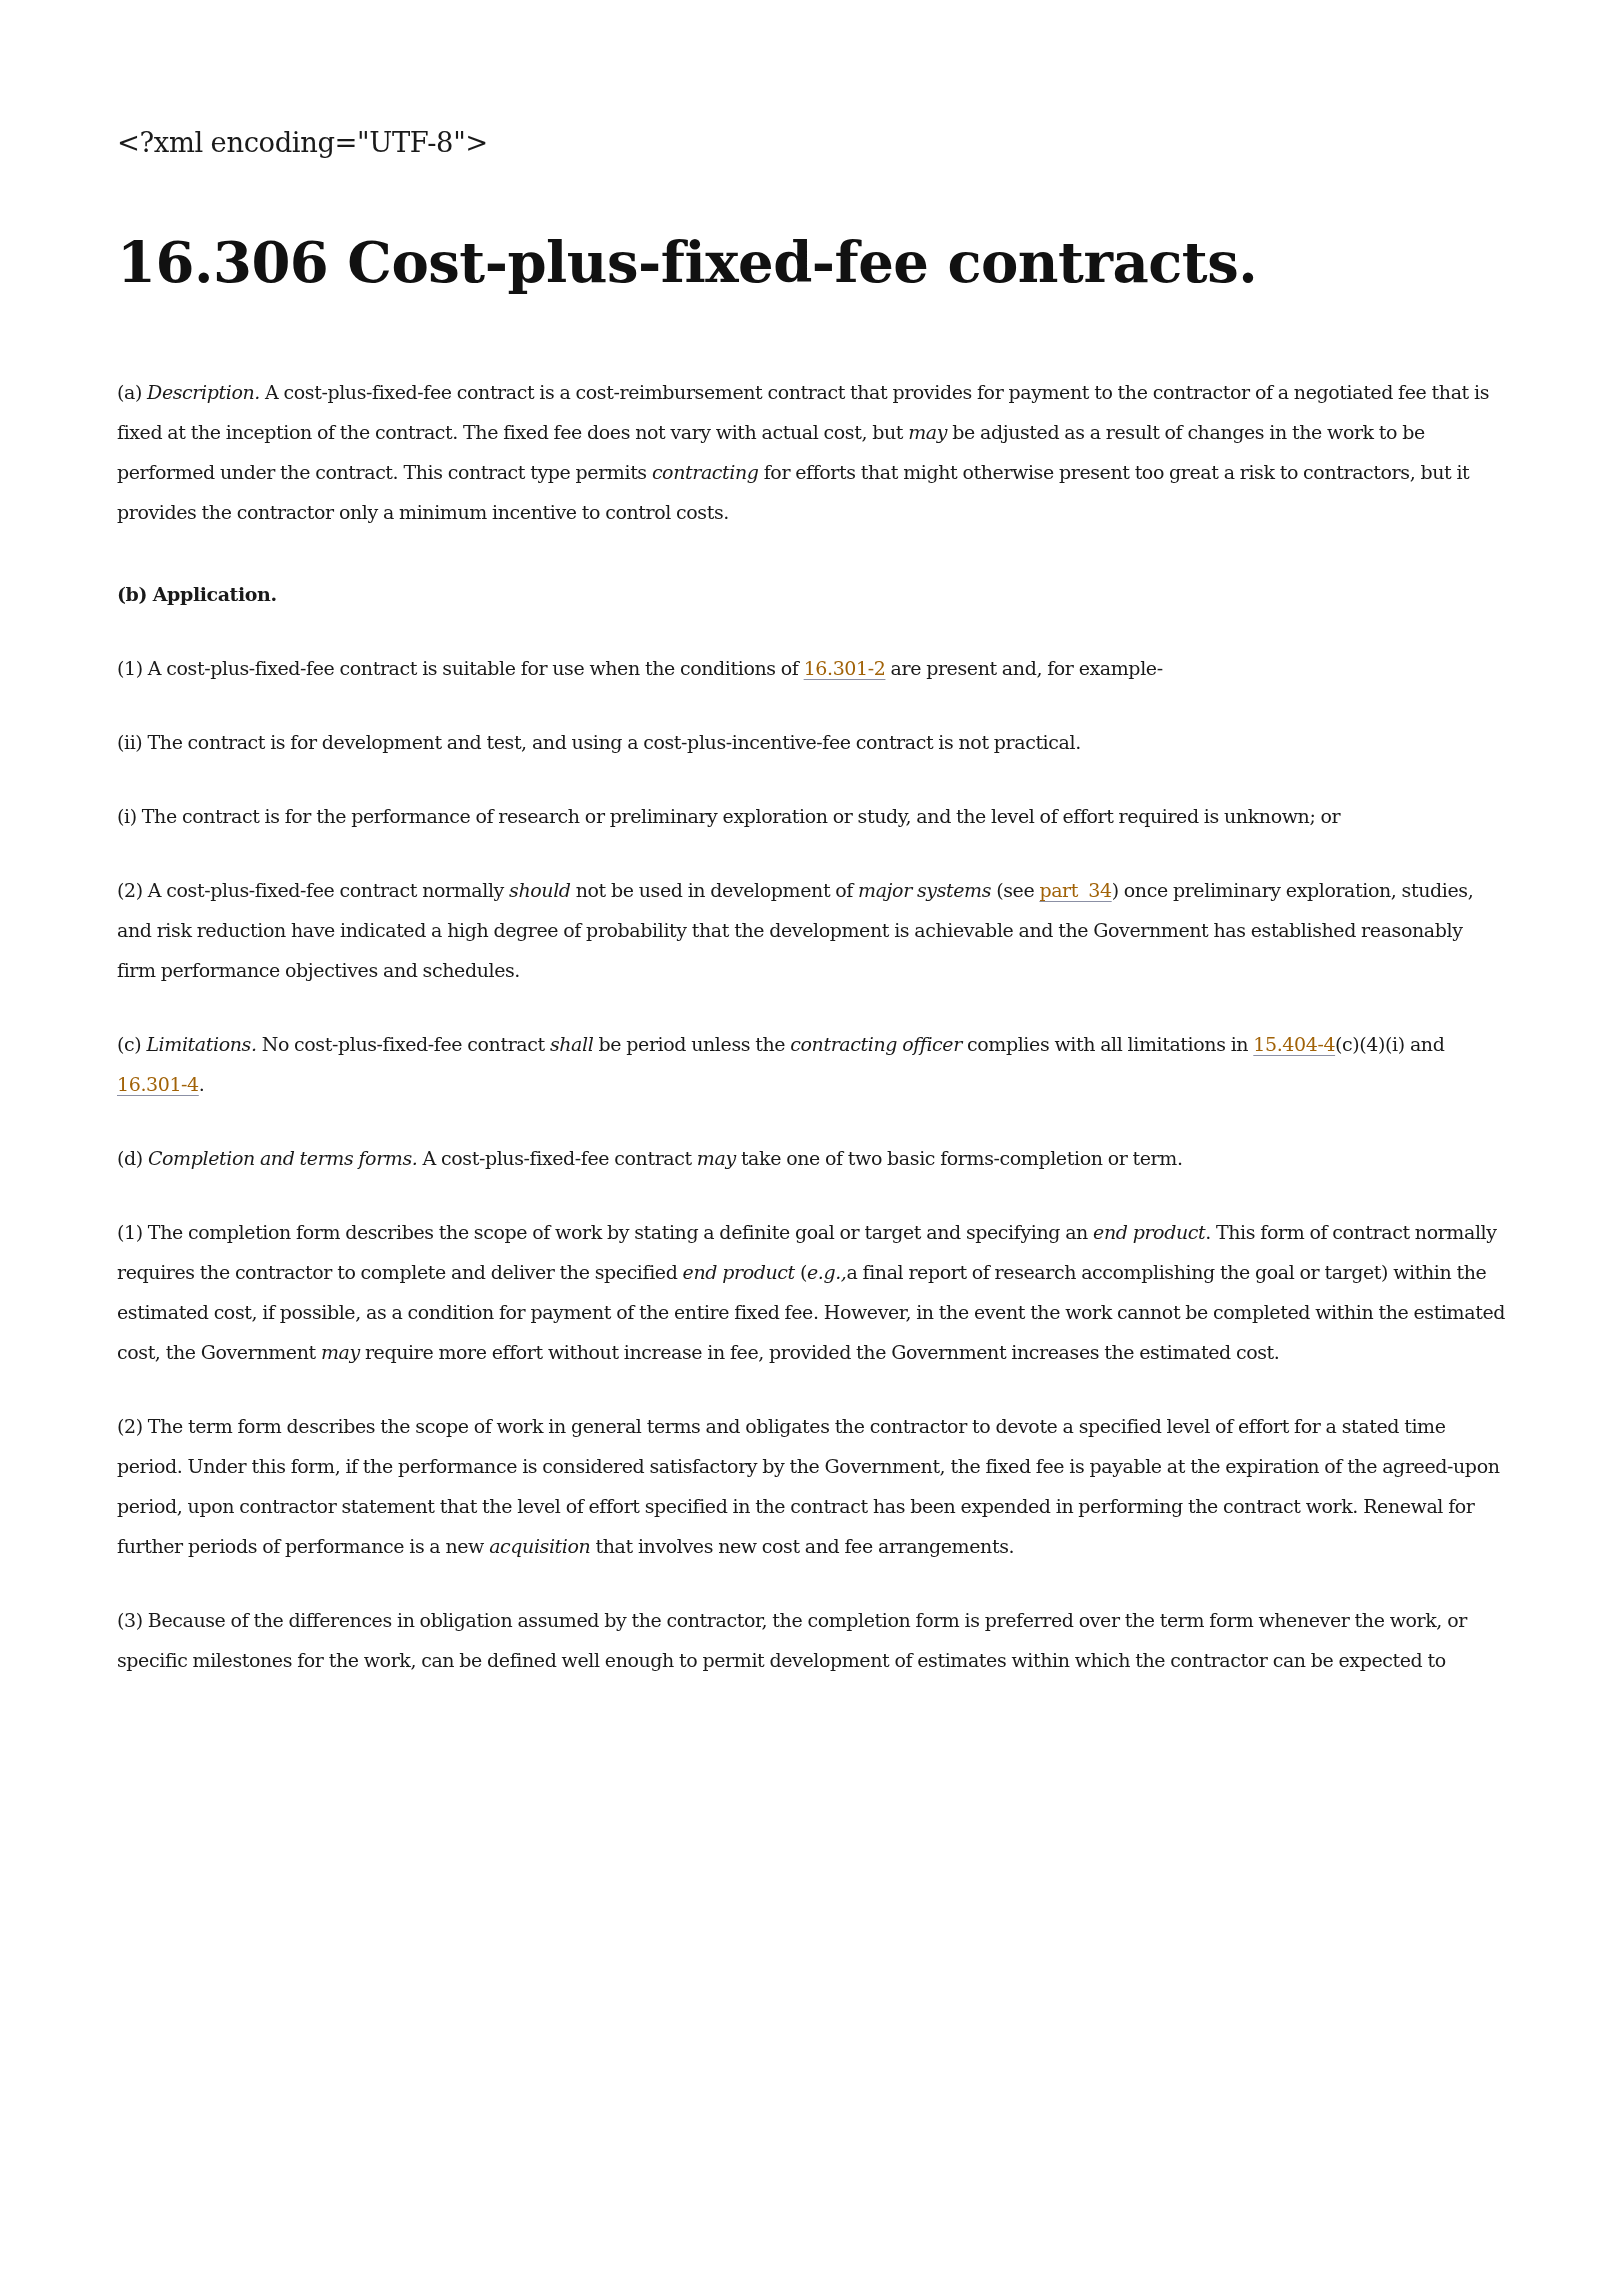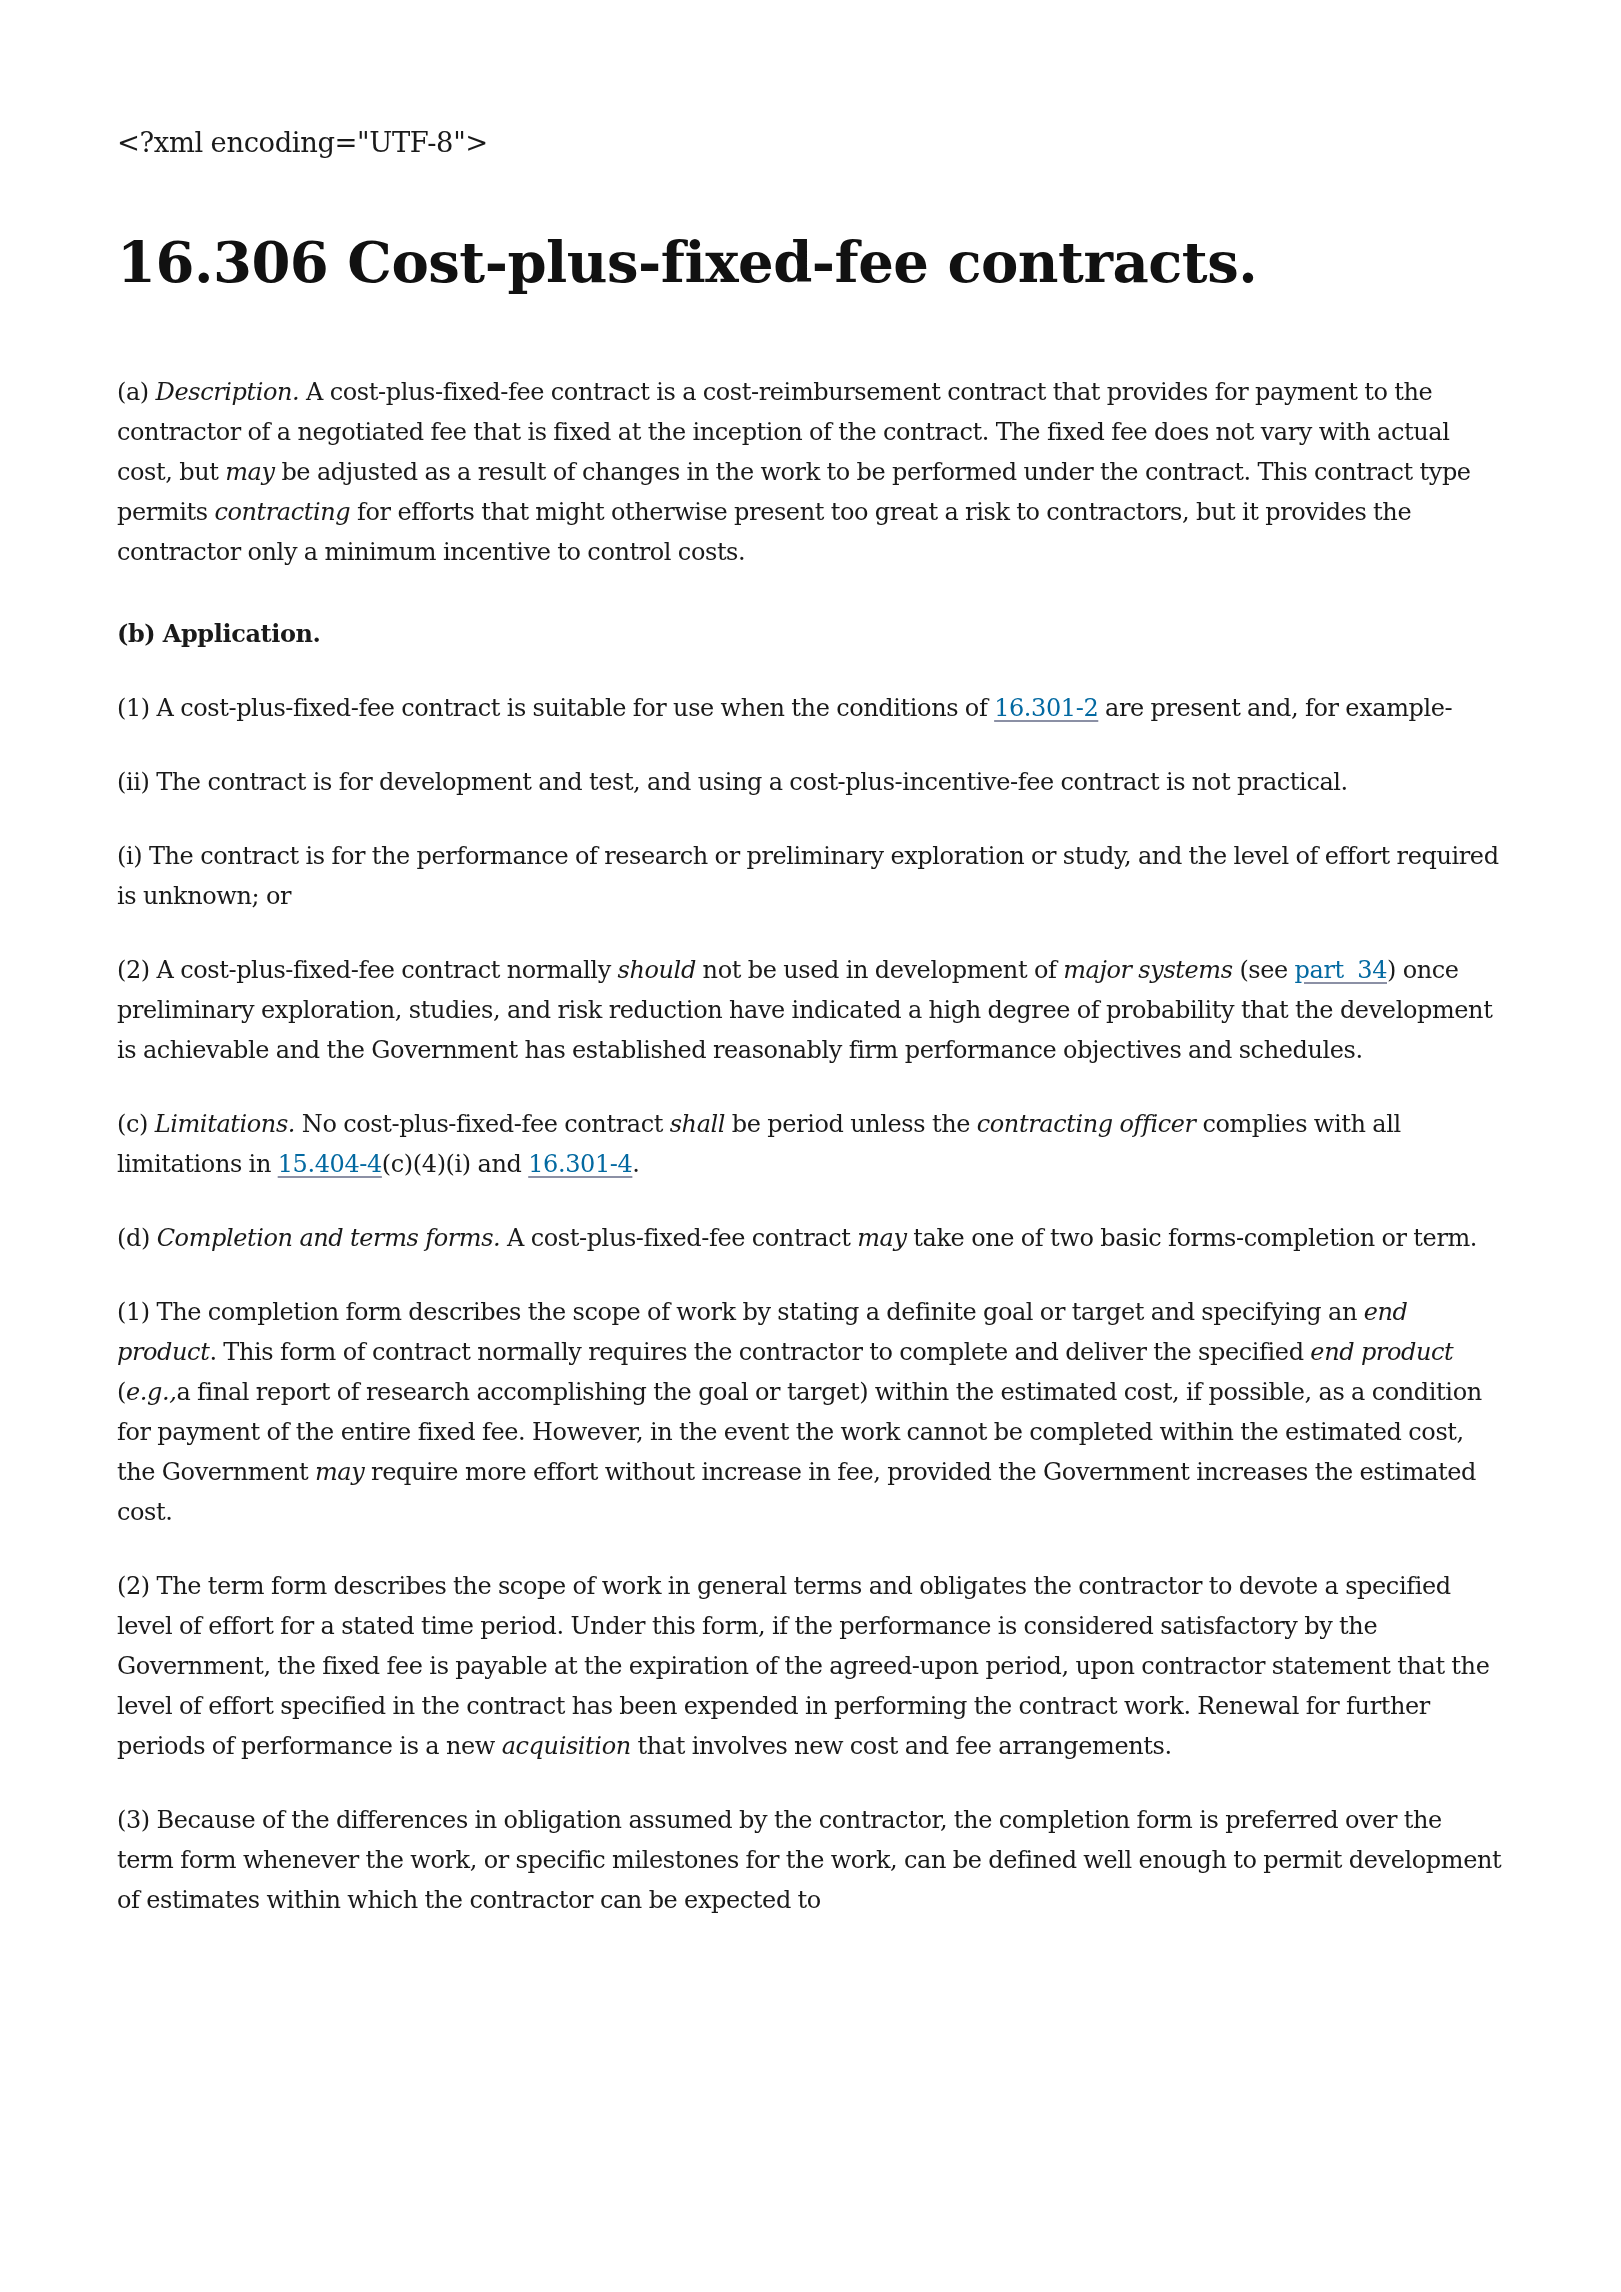--- a/index.html
+++ b/index.html
@@ -13,27 +13,27 @@
     font-size: 27.4px; line-height: 35px;
     padding-top: 125px; margin: 0;
   }
   h1 {
     font-family: "DejaVu Serif", serif;
     font-weight: bold; font-size: 56px; line-height: 71px;
     margin: 67px 0 0 0; color: #111;
     letter-spacing: -0.5px;
   }
   p {
-    font-size: 24px; line-height: 40px; margin: 0;
+    font-size: 19px; line-height: 40px; margin: 0;
     letter-spacing: -0.4px; word-spacing: -0.5px;
   }
   .p-a { margin-top: 74px; }
   .p-b { margin-top: 42px; font-weight: bold; }
   .gap { margin-top: 34px; }
-  a { color: #0369a1; text-decoration-color: #8b90a5; text-underline-offset: 3.9px; }
+  a { color: #a16207; text-decoration-color: #8b90a5; text-underline-offset: 3.9px; }
   em { font-style: italic; }
 </style>
 </head>
 <body>
 
 <div class="page">
   <p class="xmldecl">&lt;?xml encoding="UTF-8"&gt;</p>
   <h1>16.306 Cost-plus-fixed-fee contracts.</h1>
 
   <p class="p-a"><span>(a) </span><em>Description.</em><span> A cost-plus-fixed-fee contract is a cost-reimbursement contract that provides for payment to the contractor of a negotiated fee that is fixed at the inception of the contract. The fixed fee does not vary with actual cost, but </span><em>may</em><span> be adjusted as a result of changes in the work to be performed under the contract. This contract type permits </span><em>contracting</em><span> for efforts that might otherwise present too great a risk to contractors, but it provides the contractor only a minimum incentive to control costs.</span></p>

